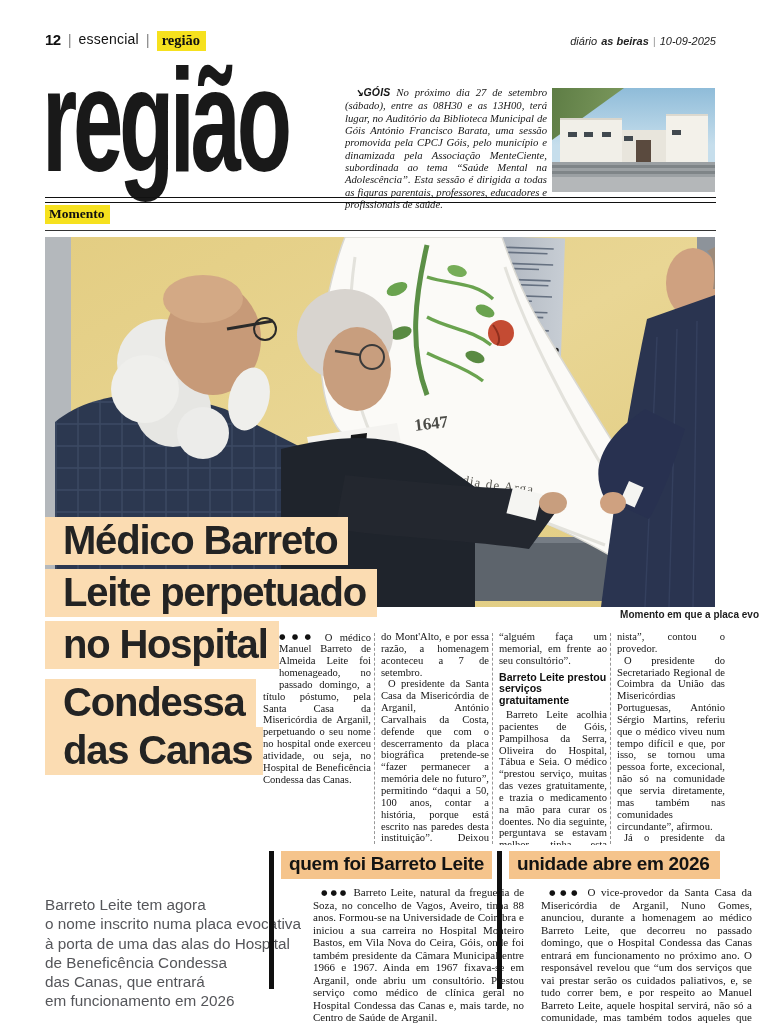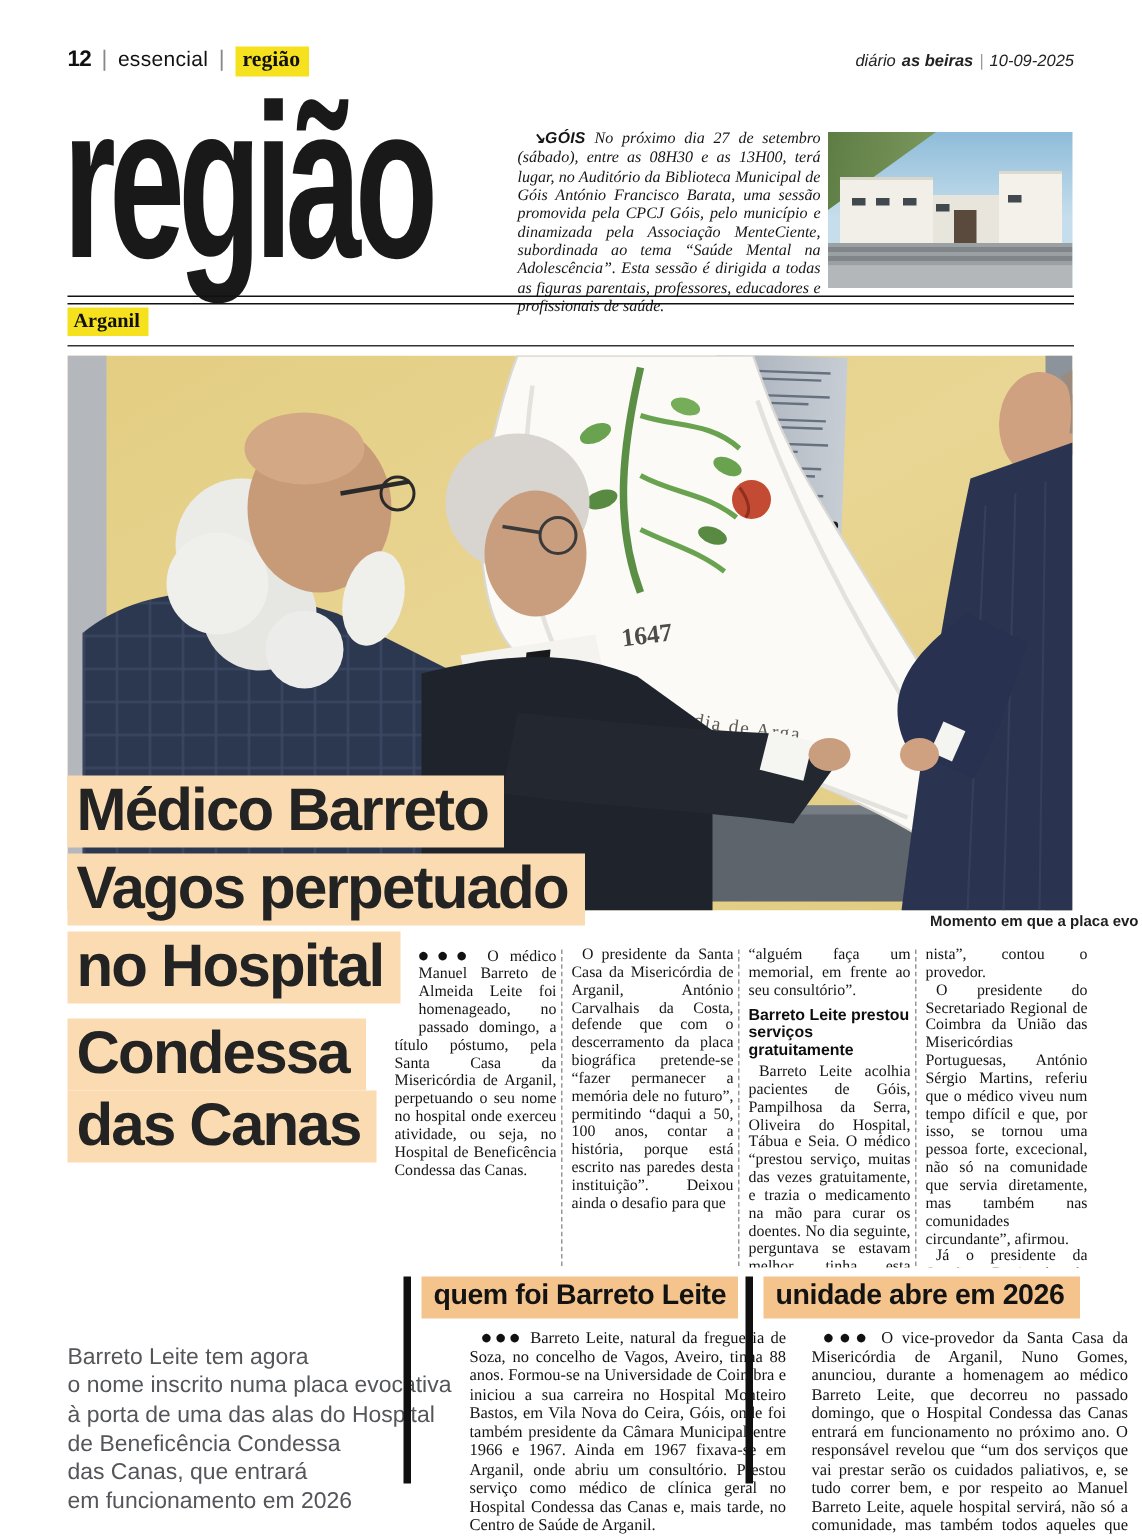--- a/index.html
+++ b/index.html
@@ -43,21 +43,21 @@
   
   .arganil{left:45px;top:205px;background:#f6e11e;font-family:"Liberation Serif",serif;font-weight:bold;font-size:13.5px;padding:1px 6px 2px 4px;color:#101010;}
 
   
   .mainphoto{left:45px;top:237px;width:670px;height:370px;}
 
   
   .caption{right:2px;top:609px;font-family:"Liberation Sans",sans-serif;font-weight:bold;font-size:10px;color:#1d1d1d;white-space:nowrap;}
 
   
-  .hline{left:45px;font-family:"Liberation Sans",sans-serif;font-weight:bold;font-size:40px;line-height:44px;letter-spacing:-1.2px;color:#232323;background:#fbdcb2;padding:1px 11px 3px 6px;white-space:nowrap;}
+  .hline{left:45px;font-family:"Liberation Sans",sans-serif;font-weight:bold;font-size:40px;line-height:44px;letter-spacing:-1.2px;color:#232323;background:#fbdcb2;padding:1px 11px 3px 18px;white-space:nowrap;}
 
   
   .col{top:631px;width:108px;height:214px;font-size:10.6px;line-height:11.85px;text-align:justify;color:#141414;overflow:hidden;}
   .col p{margin:0;text-indent:7px;}
   .col p.np{text-indent:0;}
   .spacer{float:left;width:16px;height:49px;}
   .bullets{font-size:7.5px;letter-spacing:1.5px;vertical-align:1.5px;color:#111;font-family:"DejaVu Sans",sans-serif;}
   .subhead{font-family:"Liberation Sans",sans-serif;font-weight:bold;font-size:10.6px;line-height:11.5px;white-space:pre-line;margin:5px 0 3px 0;color:#0e0e0e;}
   .colsep{top:633px;height:211px;width:0;border-left:1px dashed #979797;}
 
@@ -103,21 +103,21 @@
   <div class="w" style="left:16px;top:44px"></div>
   <div class="w" style="left:32px;top:44px"></div>
   <div class="w" style="left:50px;top:44px"></div>
   <div class="w" style="left:72px;top:48px"></div>
   <div class="w" style="left:120px;top:42px"></div>
   <div class="steps"></div>
   <div class="gravel"></div>
 </div>
 
 <div class="abs double-rule"></div>
-<div class="abs arganil">Arganil</div>
+<div class="abs arganil">Momento</div>
 <div class="abs thin-rule"></div>
 
 <svg class="abs mainphoto" viewBox="0 0 670 370" xmlns="http://www.w3.org/2000/svg">
   <defs>
     <linearGradient id="wallG" x1="0" y1="0" x2="1" y2="1">
       <stop offset="0" stop-color="#e3cd82"></stop>
         <stop offset=".5" stop-color="#e9d694"></stop>
         <stop offset="1" stop-color="#dfca7e"></stop>
     </linearGradient>
     <linearGradient id="plaqueG" x1="0" y1="0" x2="1" y2="0">
@@ -210,29 +210,30 @@
     <path d="M612,100 L600,370 M632,92 L624,370 M652,84 L648,370" stroke="#3c4868" stroke-width="1.4" opacity=".6"></path>
     <path d="M600,172 C562,198 542,228 560,262 L604,282 C622,250 632,216 640,192 Z" fill="#283150"></path>
     <rect x="584" y="244" width="16" height="22" fill="#f4f4f1" transform="rotate(24 584 244)"></rect>
     <ellipse cx="568" cy="266" rx="13" ry="11" fill="#cfa180"></ellipse>
   </g>
 </svg>
 
 <div class="abs caption">Momento em que a placa evo</div>
 
 <div class="abs hline" style="top:517px">Médico Barreto</div>
-<div class="abs hline" style="top:569px">Vagos perpetuado</div>
+<div class="abs hline" style="top:569px">Leite perpetuado</div>
 <div class="abs hline" style="top:621px">no Hospital</div>
 <div class="abs hline" style="top:679px">Condessa</div>
 <div class="abs hline" style="top:727px">das Canas</div>
 
 <div class="abs col" style="left:263px">
   <p class="np"><span class="spacer"></span><span class="bullets">●●●</span> <span>O médico Manuel Barreto de Almeida Leite foi homenageado, no passado domingo, a título póstumo, pela Santa Casa da Misericórdia de Arganil, perpetuando o seu nome no hospital onde exerceu atividade, ou seja, no Hospital de Beneficência Condessa das Canas.</span></p>
 </div>
 <div class="abs col" style="left:381px">
+  <p class="np">do Mont'Alto, e por essa razão, a homenagem aconteceu a 7 de setembro.</p>
   <p>O presidente da Santa Casa da Misericórdia de Arganil, António Carvalhais da Costa, defende que com o descerramento da placa biográfica pretende-se “fazer permanecer a memória dele no futuro”, permitindo “daqui a 50, 100 anos, contar a história, porque está escrito nas paredes desta instituição”. Deixou ainda o desafio para que</p>
 </div>
 <div class="abs col" style="left:499px">
   <p class="np">“alguém faça um memorial, em frente ao seu consultório”.</p>
   <div class="subhead">Barreto Leite prestou
 serviços gratuitamente</div>
   <p>Barreto Leite acolhia pacientes de Góis, Pampilhosa da Serra, Oliveira do Hospital, Tábua e Seia. O médico “prestou serviço, muitas das vezes gratuitamente, e trazia o medicamento na mão para curar os doentes. No dia seguinte, perguntava se estavam melhor, tinha esta preocupação huma-</p>
 </div>
 <div class="abs col" style="left:617px">
   <p class="np">nista”, contou o provedor.</p>

